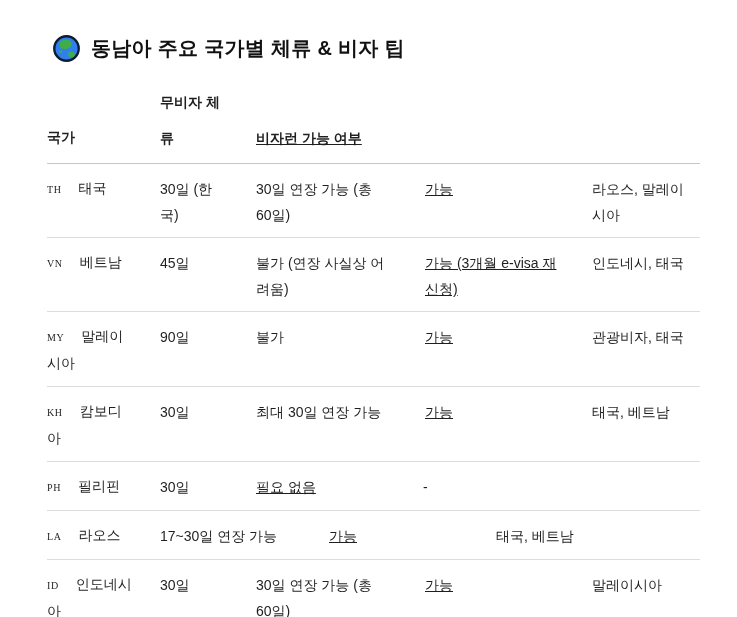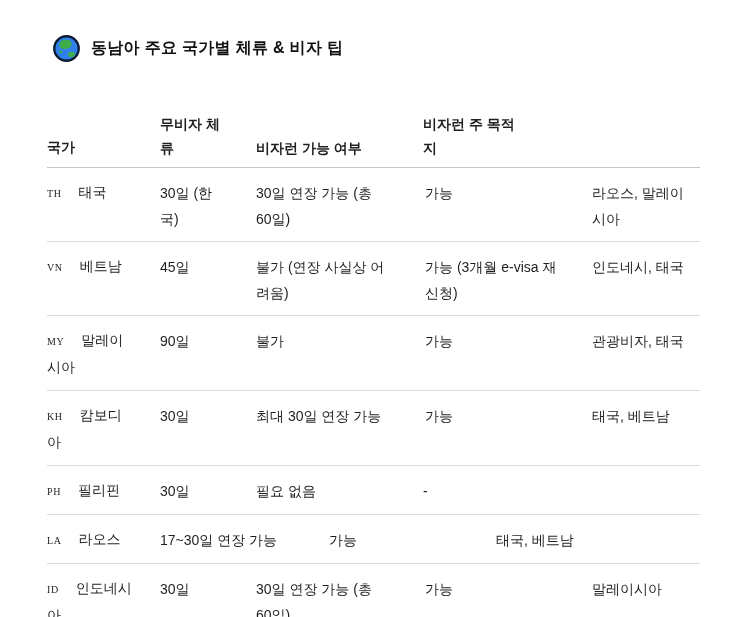--- a/index.html
+++ b/index.html
@@ -9,40 +9,40 @@
     color: #1f1f1f;
     overflow: hidden;
   }
   .page { padding: 32px 0 0 47px; }
 
   
   .title-row { display: flex; align-items: center; gap: 10px; margin-left: 5px; height: 32px; }
   .globe { width: 29px; height: 29px; display: inline-flex; }
   .globe svg { width: 100%; height: 100%; }
   h1.title {
-    font-size: 16px; font-weight: bold; margin: 0; letter-spacing: 0.3px;
+    font-size: 20px; font-weight: bold; margin: 0; letter-spacing: 0.3px;
     color: #111111; white-space: nowrap; text-align: right;
   }
 
   
   .table { margin-top: 16px; width: 653px; font-size: 14px; }
   .tr { display: flex; border-bottom: 1px solid #dcdcdc; }
   .tr.thead { border-bottom: 1px solid #c6c6c6; align-items: flex-end; }
   .td {
     box-sizing: border-box;
     padding: 12px 16px 9px 0;
     line-height: 26px;
     white-space: pre-line;
     word-break: keep-all;
   }
-  .thead .td { padding-top: 4px; padding-bottom: 7px; font-weight: bold; line-height: 24px; margin-top: 28px; }
+  .thead .td { padding-top: 4px; padding-bottom: 7px; font-weight: bold; line-height: 36px; }
   .col-country     { width: 113px; font-family: Liberation Serif, serif; }
   .col-visafree    { width: 96px; }
   .col-extension   { width: 169px; }
-  .col-visarun     { width: 167px; }
+  .col-visarun     { width: 167px; text-decoration: underline; }
   .col-destination { width: 108px; padding-right: 0; }
   .cc {
     font-size: 10px; letter-spacing: 0.6px; margin-right: 17px;
     color: #1f1f1f;
   }
   .bold { font-weight: bold; }
 </style>
 </head>
 <body>
 
@@ -59,22 +59,20 @@
     </span>
     <h1 class="title">동남아 주요 국가별 체류 &amp; 비자 팁</h1>
   </div>
 
   <div class="table">
     <div class="tr thead">
       <div class="td col-country">국가</div>
       <div class="td col-visafree">무비자 체
 류</div>
       <div class="td col-visarun">비자런 가능 여부</div>
-      <div class="td col-destination">비자런 주 목적
-지</div>
     </div>
     <div id="tbody">
   <div class="tr">
     <div class="td col-country"><span class="cc">TH</span><span>태국</span></div>
     <div class="td col-visafree">30일 (한
 국)</div>
     <div class="td col-extension">30일 연장 가능 (총
 60일)</div>
     <div class="td col-visarun">가능</div>
     <div class="td col-destination">라오스, 말레이

